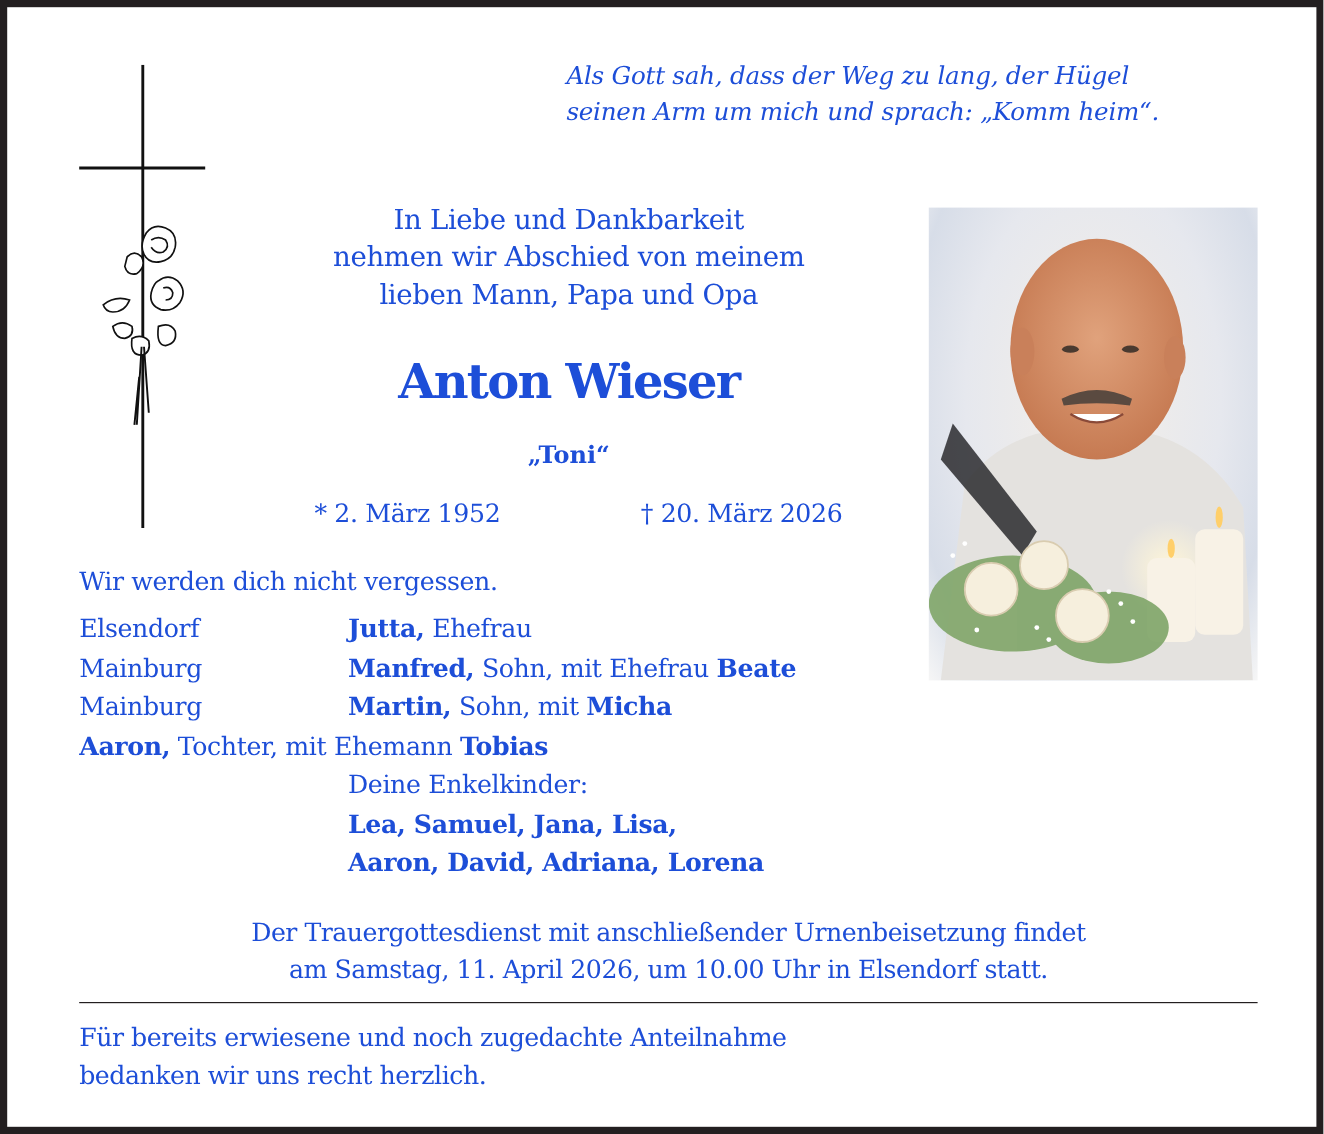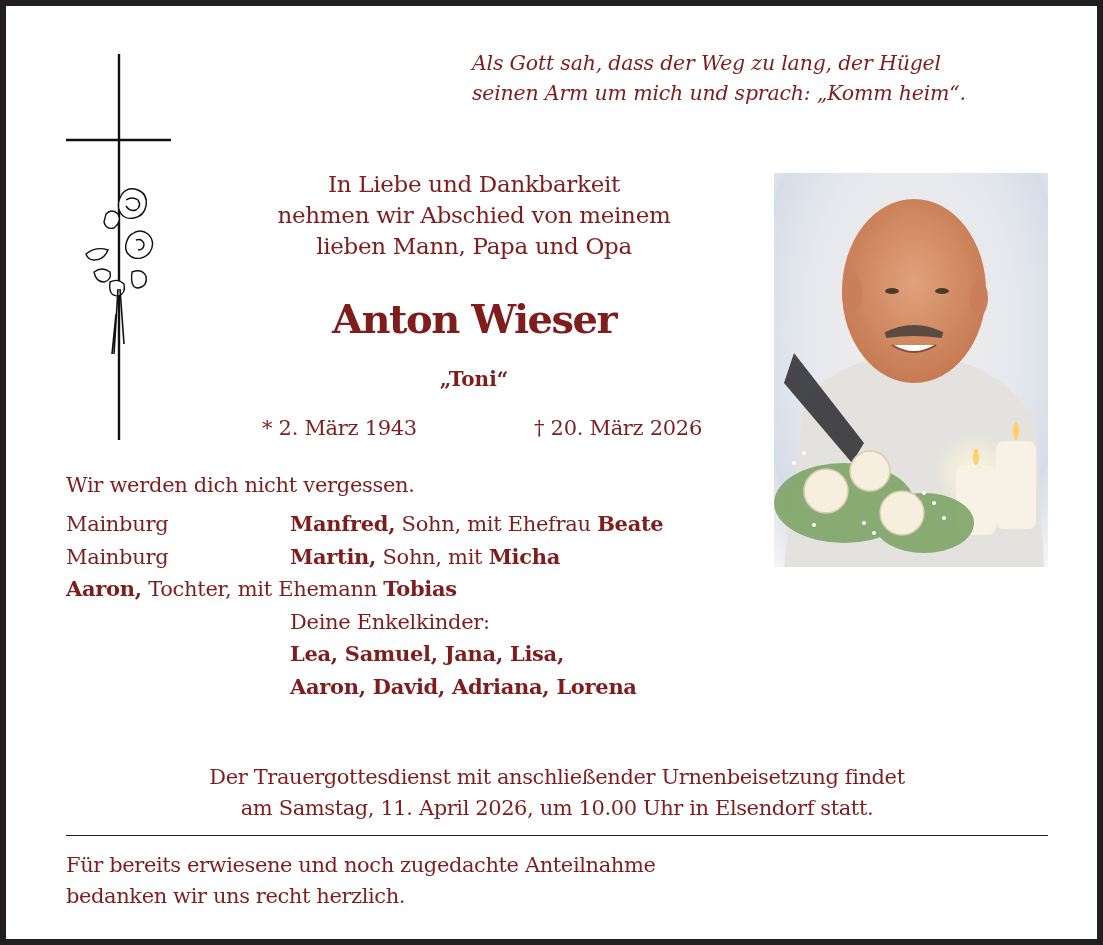--- a/index.html
+++ b/index.html
@@ -1,20 +1,20 @@
 <!DOCTYPE html>
 <html><head>
 <meta charset="utf-8">
 <style>
   html, body { margin: 0; padding: 0; background: #ffffff; }
   body { width: 1103px; height: 945px; position: relative; overflow: hidden; }
   .frame {
     position: absolute; left: 0; top: 0; width: 1103px; height: 945px;
     box-sizing: border-box; border: 6px solid #231f20; background: #fff;
-    font-family: "DejaVu Serif", "Liberation Serif", serif; color: #7f1d1d;
+    font-family: "DejaVu Serif", "Liberation Serif", serif; color: #1d4ed8;
   }
   .quote {
     position: absolute; left: 466px; top: 42px; width: 600px;
     font-style: italic; font-size: 20.5px; line-height: 30px; letter-spacing: -0.2px;
   }
   .cross { position: absolute; left: 58px; top: 48px; width: 110px; height: 386px; }
   .intro {
     position: absolute; left: 238px; top: 163px; width: 460px; text-align: center;
     font-size: 23px; line-height: 31px; letter-spacing: -0.3px;
   }
@@ -84,21 +84,21 @@
   <div class="intro">
     <div>In Liebe und Dankbarkeit</div>
     <div>nehmen wir Abschied von meinem</div>
     <div>lieben Mann, Papa und Opa</div>
   </div>
 
   <div class="name">Anton Wieser</div>
   <div class="nick">„Toni“</div>
 
   <div class="dates">
-    <span>* 2. März 1943</span>
+    <span>* 2. März 1952</span>
     <span>† 20. März 2026</span>
   </div>
 
   <div class="photo">
     <svg width="274" height="394" viewBox="0 0 274 394">
       <defs>
         <radialGradient id="skin" cx="50%" cy="45%" r="55%">
           <stop offset="0%" stop-color="#e0a27c"></stop>
           <stop offset="100%" stop-color="#c67a52"></stop>
         </radialGradient>
@@ -142,20 +142,24 @@
         <circle cx="100" cy="360" r="2"></circle>
           <circle cx="40" cy="352" r="2"></circle>
       </g>
     </svg>
   </div>
 
   <div class="tagline">Wir werden dich nicht vergessen.</div>
 
   <div class="mourners">
     <div class="row">
+      <span class="place">Elsendorf</span>
+      <span class="rel"><b>Jutta,</b><span> Ehefrau</span></span>
+    </div>
+    <div class="row">
       <span class="place">Mainburg</span>
       <span class="rel"><b>Manfred,</b><span> Sohn, mit Ehefrau </span><b>Beate</b></span>
     </div>
     <div class="row">
       <span class="place">Mainburg</span>
       <span class="rel"><b>Martin,</b><span> Sohn, mit </span><b>Micha</b></span>
     </div>
     <div class="row">
       <span class="rel"><b>Aaron,</b><span> Tochter, mit Ehemann </span><b>Tobias</b></span>
     </div>

